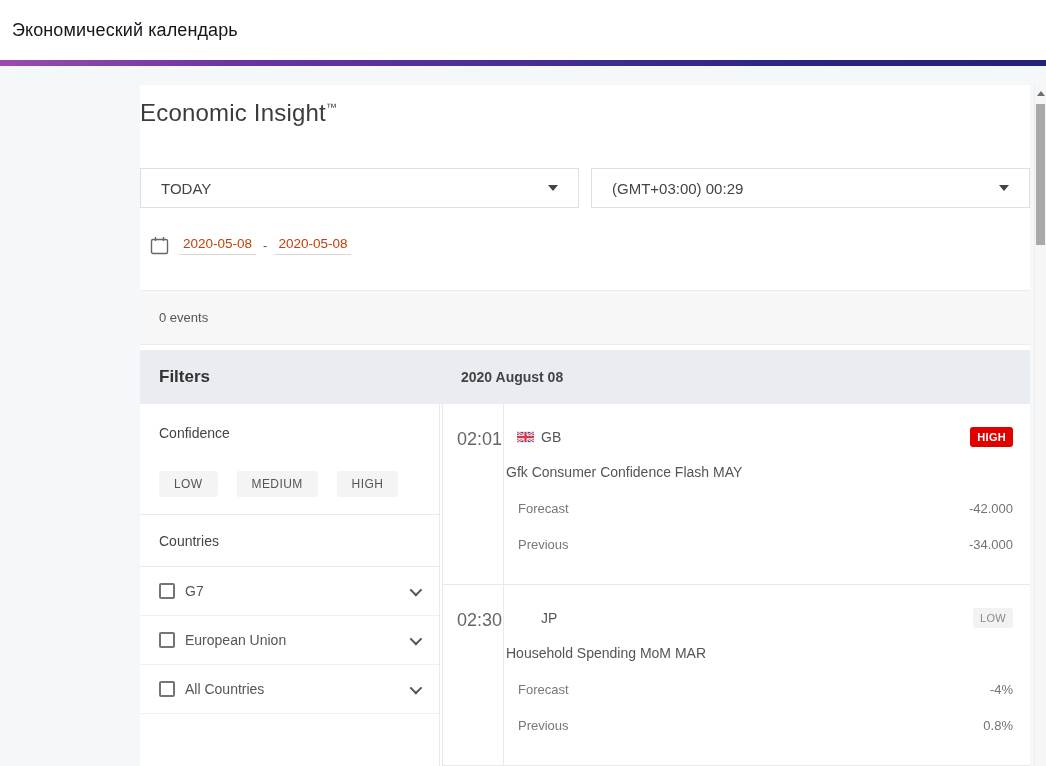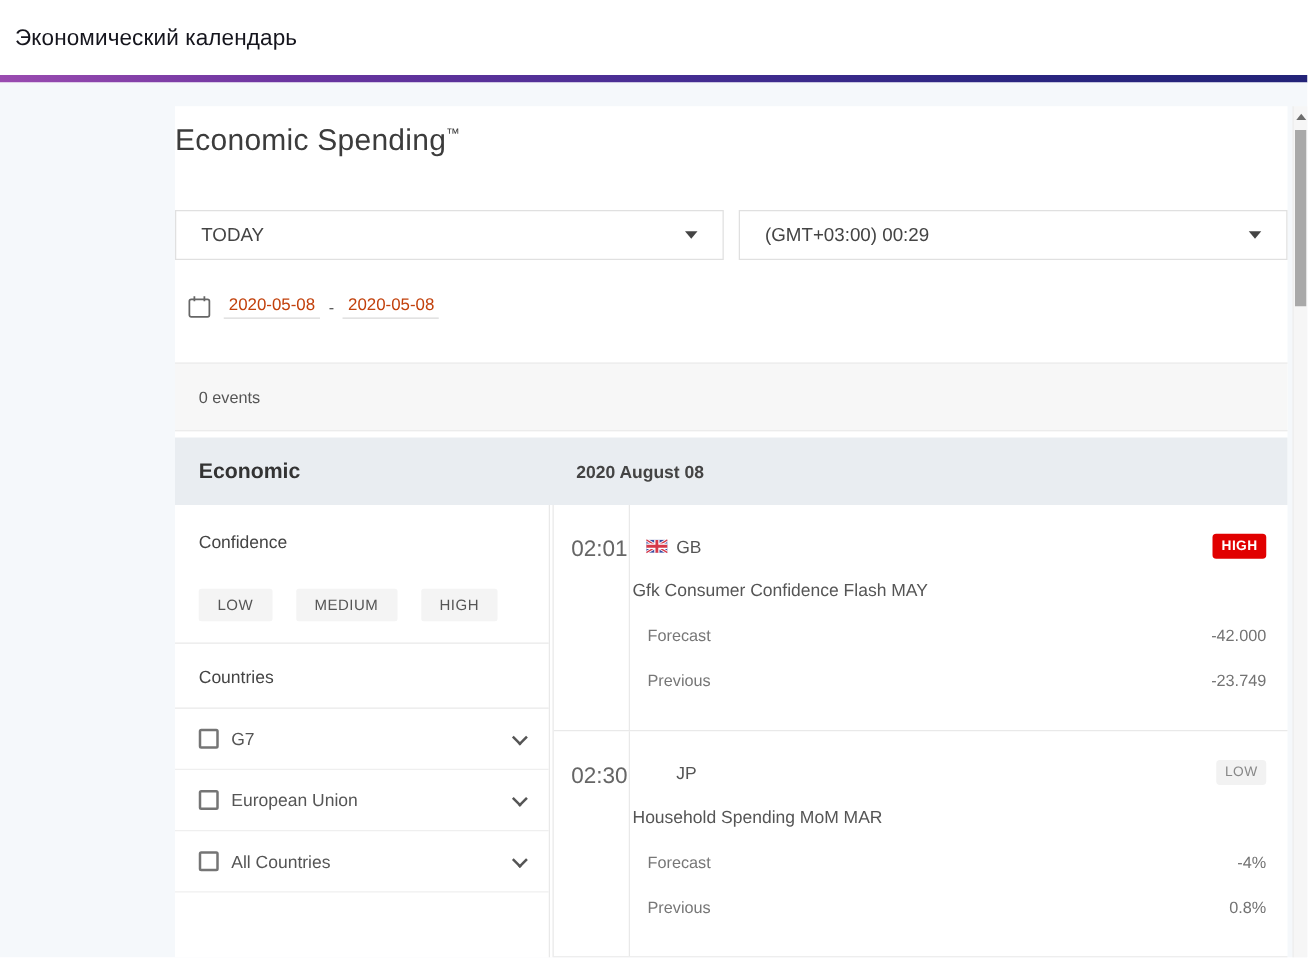--- a/index.html
+++ b/index.html
@@ -96,21 +96,21 @@
 
 <div class="topbar">
   <div class="topbar-title">Экономический календарь</div>
 </div>
 <div class="accent-bar"></div>
 
 <div class="page">
   <div class="card">
 
     <div class="card-head">
-      <div class="widget-title"><span>Economic Spending</span><sup>™</sup></div>
+      <div class="widget-title"><span>Economic Insight</span><sup>™</sup></div>
     </div>
 
     <div class="selects">
       <div class="select-box">
         <span class="select-value">TODAY</span>
         <span class="caret-down"></span>
       </div>
       <div class="select-box">
         <span class="select-value">(GMT+03:00) 00:29</span>
         <span class="caret-down"></span>
@@ -128,21 +128,21 @@
       <span class="date-field">2020-05-08</span>
       <span class="date-sep">-</span>
       <span class="date-field">2020-05-08</span>
     </div>
 
     <div class="events-count">
       <span>0 events</span>
     </div>
 
     <div class="band">
-      <div class="band-filters">Economic</div>
+      <div class="band-filters">Filters</div>
       <div class="band-day">2020 August 08</div>
     </div>
 
     <div class="body-row">
       <div class="filters-col">
 
         <div class="fgroup">
           <div class="fgroup-label">Confidence</div>
           <div class="imp-buttons">
             <button class="imp-btn">LOW</button>
@@ -191,21 +191,21 @@
               <span class="event-country">GB</span>
               <span class="badge badge-high">HIGH</span>
             </div>
             <div class="event-name">Gfk Consumer Confidence Flash MAY</div>
             <div class="metric">
               <span class="metric-label">Forecast</span>
               <span class="metric-value">-42.000</span>
             </div>
             <div class="metric">
               <span class="metric-label">Previous</span>
-              <span class="metric-value">-23.749</span>
+              <span class="metric-value">-34.000</span>
             </div>
           </div>
         </div>
 
         <div class="event">
           <div class="event-time">02:30</div>
           <div class="event-main">
             <div class="event-head">
               <span class="flag flag-blank"></span>
               <span class="event-country">JP</span>

